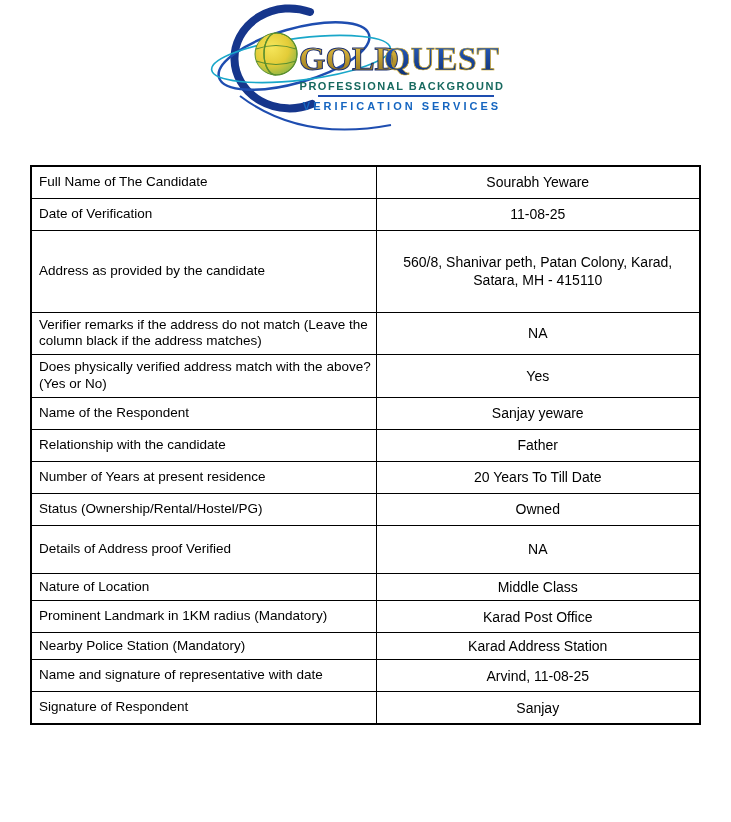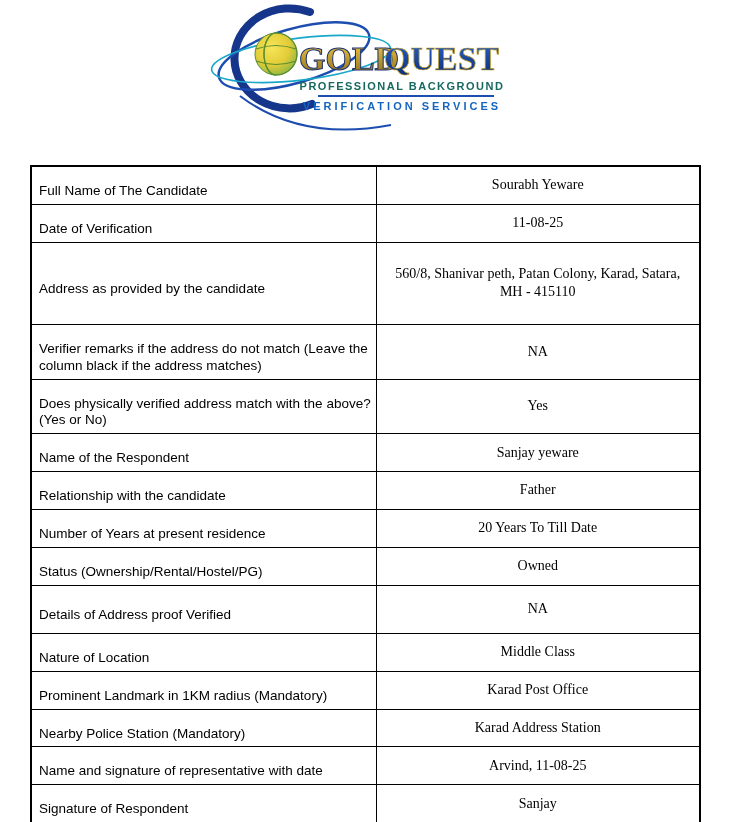--- a/index.html
+++ b/index.html
@@ -21,27 +21,27 @@
   table.report {
     position:absolute; left:30px; top:165px;
     width:671px;
     border-collapse:collapse;
     border:2px solid #000;
     table-layout:fixed;
   }
   table.report td { border:1px solid #000; vertical-align:middle; }
   td.label {
     width:345px;
-    padding:16px 4px 4px 7px;
+    padding:4px 4px 4px 7px;
     font-size:13.5px;
     line-height:1.25;
     font-family:"Liberation Sans", sans-serif;
   }
   td.value {
-    font-family:Liberation Serif, serif;
+    font-family:Liberation Sans, sans-serif;
     font-size:14px;
     text-align:center;
     padding:4px 14px;
     line-height:1.3;
   }
   tr.row        { height:32px; }
   tr.row-tall   { height:82px; }
   tr.row-med    { height:48px; }
   tr.row-short  { height:26px; }
 </style>

